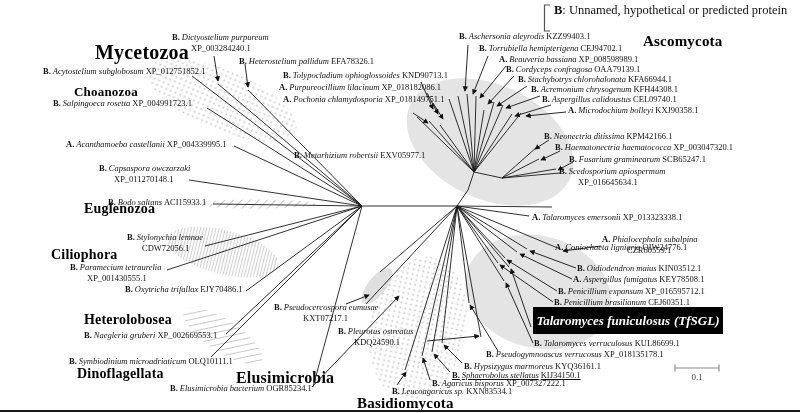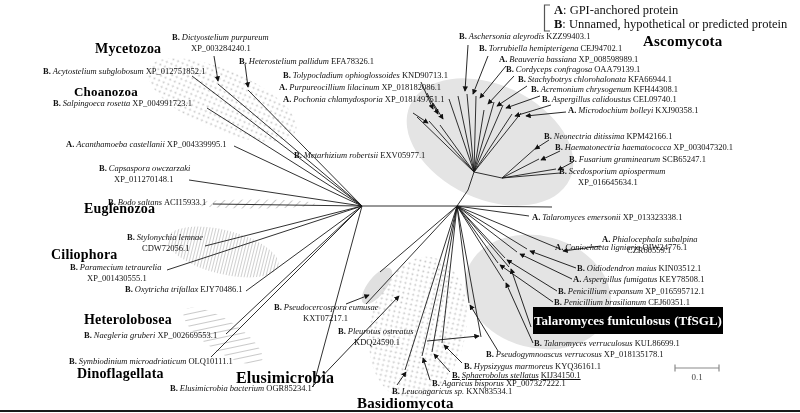--- a/index.html
+++ b/index.html
@@ -9,21 +9,21 @@
   .taxon{position:absolute;white-space:nowrap;font-size:8.5px;line-height:10px;color:#111;}
   .taxon .pfx{font-weight:bold;font-style:normal;}
   .taxon .sp{font-style:italic;margin:0 2px;}
   .taxon .acc{font-style:normal;}
   .group{position:absolute;font-weight:bold;color:#000;white-space:nowrap;letter-spacing:.2px;}
   .legend{position:absolute;left:543px;top:3px;display:flex;align-items:stretch;}
   .legend .rows{font-size:12.5px;line-height:14px;color:#111;padding-left:4px;}
   .legend .k{font-weight:bold;}
   .bracket{width:7px;}
   .tf-box{position:absolute;left:533px;top:307px;width:190px;height:27px;background:#000;color:#fff;
-          display:flex;align-items:center;justify-content:center;font-weight:bold;
+          display:flex;align-items:center;justify-content:center;font-weight:bold;font-style:italic;
           font-size:13px;white-space:nowrap;}
   .tf-box .tf-tag{margin-left:4px;}
   .scalebar{position:absolute;left:672px;top:364px;width:50px;text-align:center;color:#555;}
   .scalebar .bar{display:block;}
   .scale-label{font-size:9px;line-height:9px;color:#444;margin-top:1px;}
   .bottom-rule{position:absolute;left:0;top:410px;width:800px;height:2px;background:#1a1a1a;}
 </style>
 </head>
 <body>
 
@@ -143,21 +143,20 @@
       <line x1="346" y1="304" x2="369" y2="295"></line>
       <line x1="312" y1="387" x2="399" y2="296"></line>
     </g>
   </svg>
 
   <div class="legend">
     <svg class="bracket" width="7" height="30">
       <path d="M7,2 L1.5,2 L1.5,28 L7,28" fill="none" stroke="#555" stroke-width="1.2"></path>
     </svg>
     <div class="rows">
-      <div><span class="k">A</span><span>: GPI-anchored protein</span></div>
       <div><span class="k">B</span><span>: Unnamed, hypothetical or predicted protein</span></div>
     </div>
   </div>
 
   <div id="labels">
       <div class="taxon" style="left: 191px; top: 43px;"><span class="acc">XP_003284240.1</span></div>
       <div class="taxon" style="left: 172px; top: 32px;"><span class="pfx">B.</span><span class="sp">Dictyostelium purpureum</span></div>
       <div class="taxon" style="left: 239px; top: 56px;"><span class="pfx">B.</span><span class="sp">Heterostelium pallidum</span><span class="acc">EFA78326.1</span></div>
       <div class="taxon" style="left: 43px; top: 66px;"><span class="pfx">B.</span><span class="sp">Acytostelium subglobosum</span><span class="acc">XP_012751852.1</span></div>
       <div class="taxon" style="left: 53px; top: 98px; text-align: right;"><span class="pfx">B.</span><span class="sp">Salpingoeca rosetta</span><span class="acc">XP_004991723.1</span></div>
@@ -201,21 +200,21 @@
       <div class="taxon" style="left: 534px; top: 338px;"><span class="pfx">B.</span><span class="sp">Talaromyces verruculosus</span><span class="acc">KUL86699.1</span></div>
       <div class="taxon" style="left: 486px; top: 349px;"><span class="pfx">B.</span><span class="sp">Pseudogymnoascus verrucosus</span><span class="acc">XP_018135178.1</span></div>
       <div class="taxon" style="left: 464px; top: 361px;"><span class="pfx">B.</span><span class="sp">Hypsizygus marmoreus</span><span class="acc">KYQ36161.1</span></div>
       <div class="taxon" style="left: 452px; top: 370px; text-decoration: underline;"><span class="pfx">B.</span><span class="sp">Sphaerobolus stellatus</span><span class="acc">KIJ34150.1</span></div>
       <div class="taxon" style="left: 432px; top: 378px;"><span class="pfx">B.</span><span class="sp">Agaricus bisporus</span><span class="acc">XP_007327222.1</span></div>
       <div class="taxon" style="left: 392px; top: 386px;"><span class="pfx">B.</span><span class="sp">Leucoagaricus sp.</span><span class="acc">KXN83534.1</span></div>
       <div class="taxon" style="left: 354px; top: 337px;"><span class="acc">KDQ24590.1</span></div>
       <div class="taxon" style="left: 338px; top: 326px;"><span class="pfx">B.</span><span class="sp">Pleurotus ostreatus</span></div>
       <div class="taxon" style="left: 303px; top: 313px;"><span class="acc">KXT07217.1</span></div>
       <div class="taxon" style="left: 274px; top: 302px;"><span class="pfx">B.</span><span class="sp">Pseudocercospora eumusae</span></div>
-      <div class="group" style="left: 95px; top: 41px; font-size: 14px;">Mycetozoa</div>
+      <div class="group" style="left: 95px; top: 41px; font-size: 20px;">Mycetozoa</div>
       <div class="group" style="left: 74px; top: 84px; font-size: 13px;">Choanozoa</div>
       <div class="group" style="left: 84px; top: 201px; font-size: 14px;">Euglenozoa</div>
       <div class="group" style="left: 51px; top: 247px; font-size: 14px;">Ciliophora</div>
       <div class="group" style="left: 84px; top: 312px; font-size: 14px;">Heterolobosea</div>
       <div class="group" style="left: 77px; top: 366px; font-size: 14px;">Dinoflagellata</div>
       <div class="group" style="left: 236px; top: 369px; font-size: 16px;">Elusimicrobia</div>
       <div class="group" style="left: 357px; top: 395px; font-size: 15px;">Basidiomycota</div>
       <div class="group" style="left: 643px; top: 33px; font-size: 15px;">Ascomycota</div>
     </div>
 

